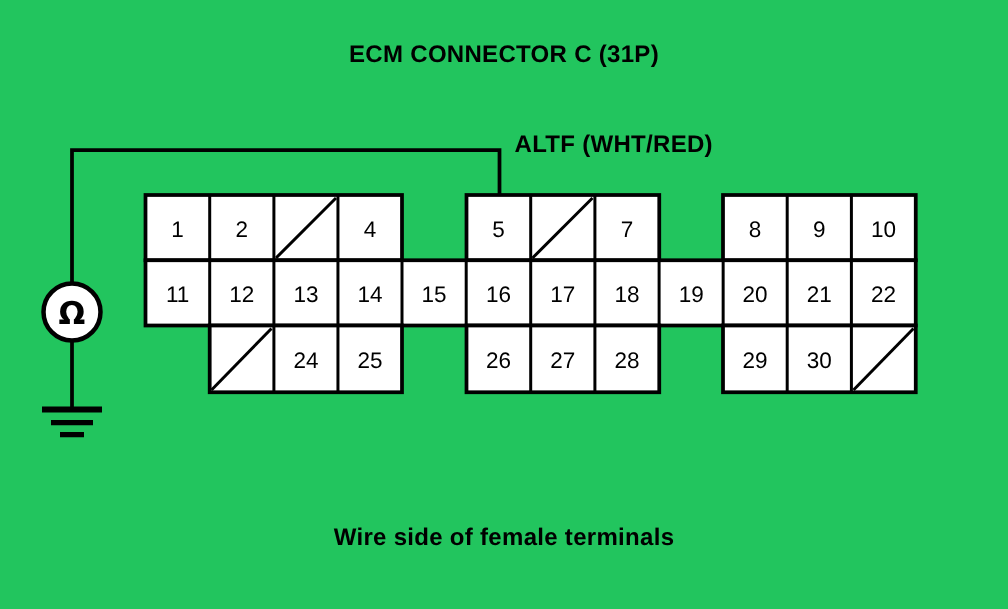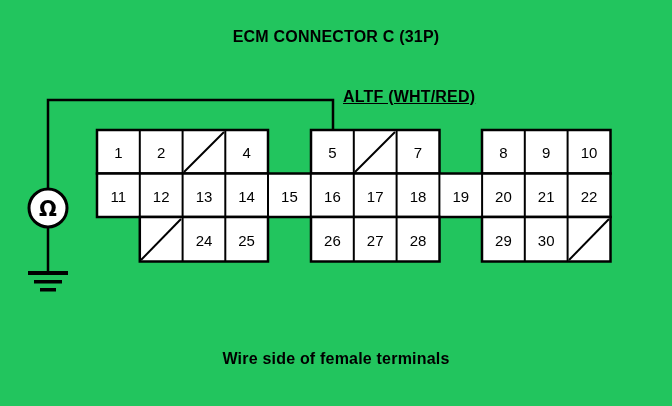--- a/index.html
+++ b/index.html
@@ -30,21 +30,20 @@
     letter-spacing: 0.2px;
   }
   #wire-label {
     position: absolute;
     left: 343px;
     top: 88px;
     font-size: 16px;
     font-weight: bold;
     letter-spacing: 0.2px;
     white-space: nowrap;
-    text-decoration: underline;
   }
   #caption {
     position: absolute;
     left: 0;
     top: 350px;
     width: 672px;
     text-align: center;
     font-size: 16px;
     letter-spacing: 0.2px;
     font-weight: bold;

